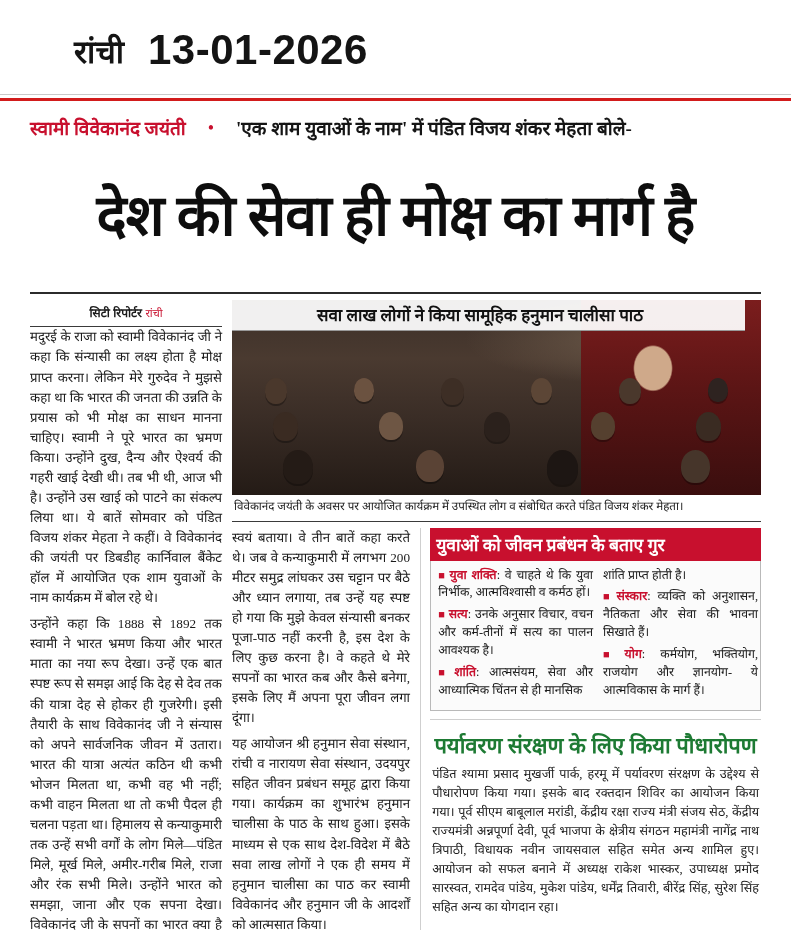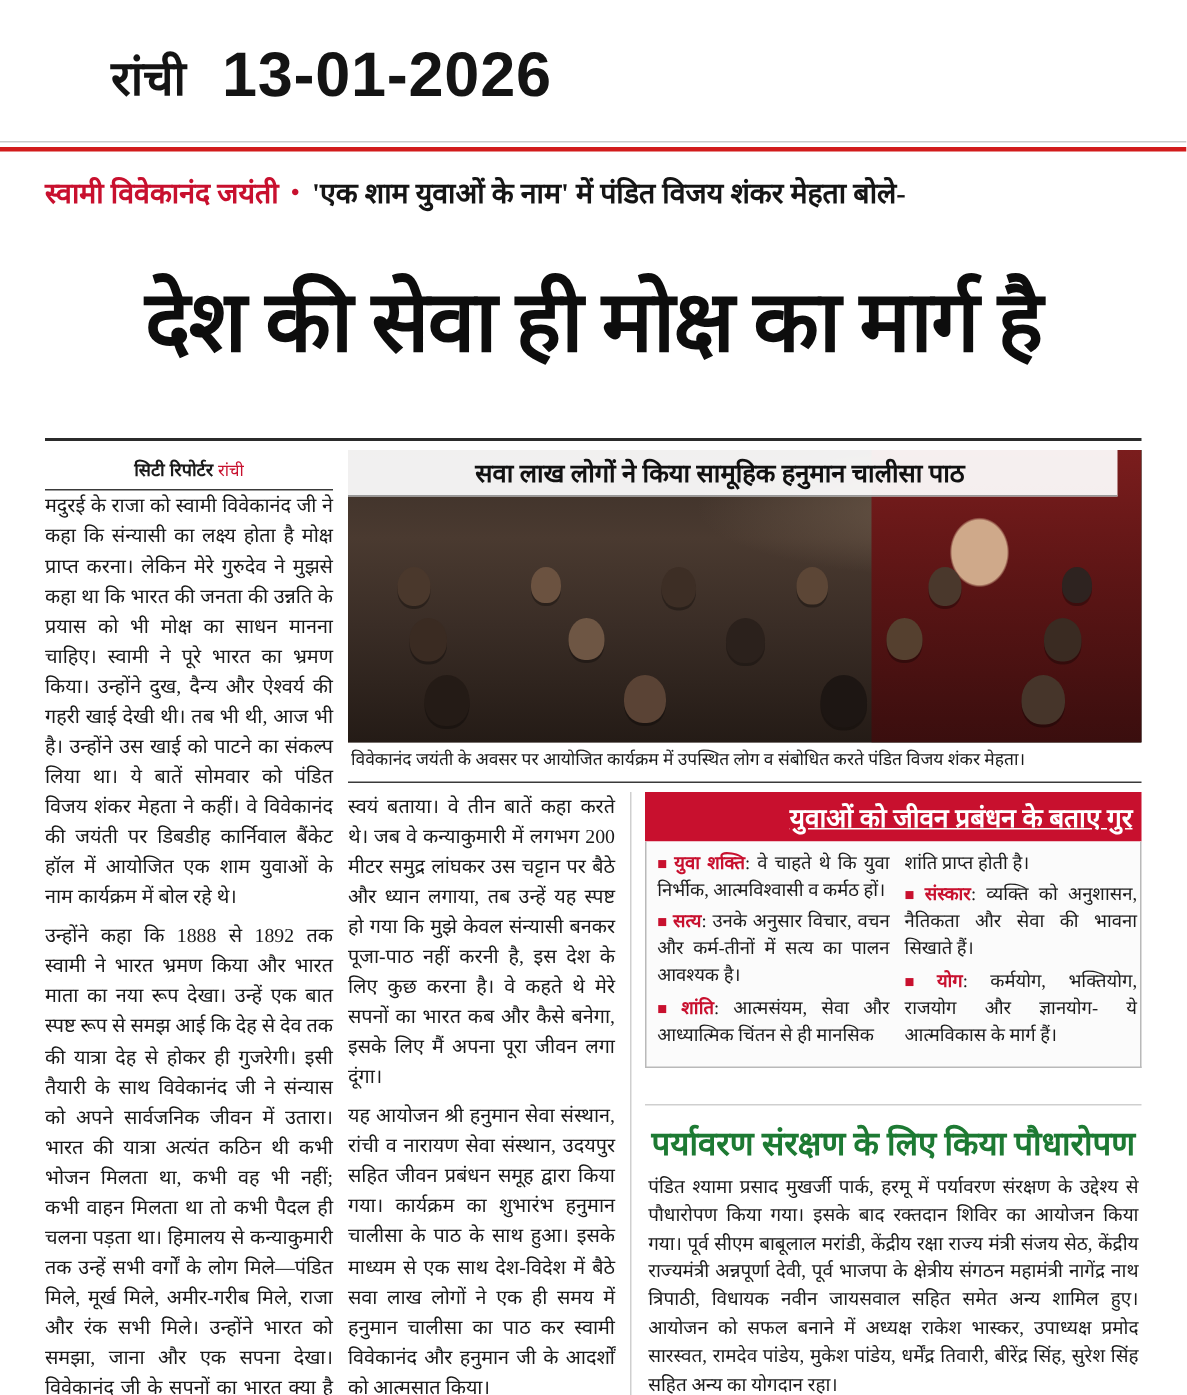--- a/index.html
+++ b/index.html
@@ -100,21 +100,21 @@
     height: 3px; background: #d21b1b; width: 100%;
   }
   .page-body {
     padding: 0 16px;
   }
 
   
   .kicker {
     display: flex;
     align-items: center;
-    gap: 8px;
+    gap: 22px;
     padding: 14px 14px 0 14px;
     font-family: "Liberation Serif", serif;
     flex-wrap: wrap;
   }
   .kicker-red {
     color: #c8102e;
     font-weight: bold;
     font-size: 19px;
   }
   .kicker-dot {
@@ -250,23 +250,22 @@
   .lower-box-col {
     flex: 1 1 auto;
   }
 
   .redbar {
     background: #c8102e;
     color: #fff;
     font-family: "Liberation Serif", serif;
     font-weight: bold;
     font-size: 17.5px;
-    text-align: right;
+    text-align: left;
     padding: 4px 6px 5px 6px;
-    text-decoration: underline;
   }
   .tips-box {
     border: 1px solid #b9b9b9;
     border-top: none;
     background: #fbfbfb;
     padding: 6px 2px 7px 7px;
     display: flex;
     gap: 10px;
   }
   .tips-col {
@@ -288,21 +287,21 @@
   }
 
   .green-head {
     font-family: "Liberation Serif", serif;
     font-weight: bold;
     font-size: 22px;
     color: #1d7a33;
     text-align: center;
     padding: 9px 4px 4px 4px;
     border-top: 1px solid #cfcfcf;
-    margin-top: 24px;
+    margin-top: 8px;
   }
   .green-body {
     font-family: "Liberation Serif", serif;
     font-size: 12.6px;
     line-height: 1.5;
     text-align: justify;
     padding: 2px 2px 0 2px;
   }
 
   .divider-v {

